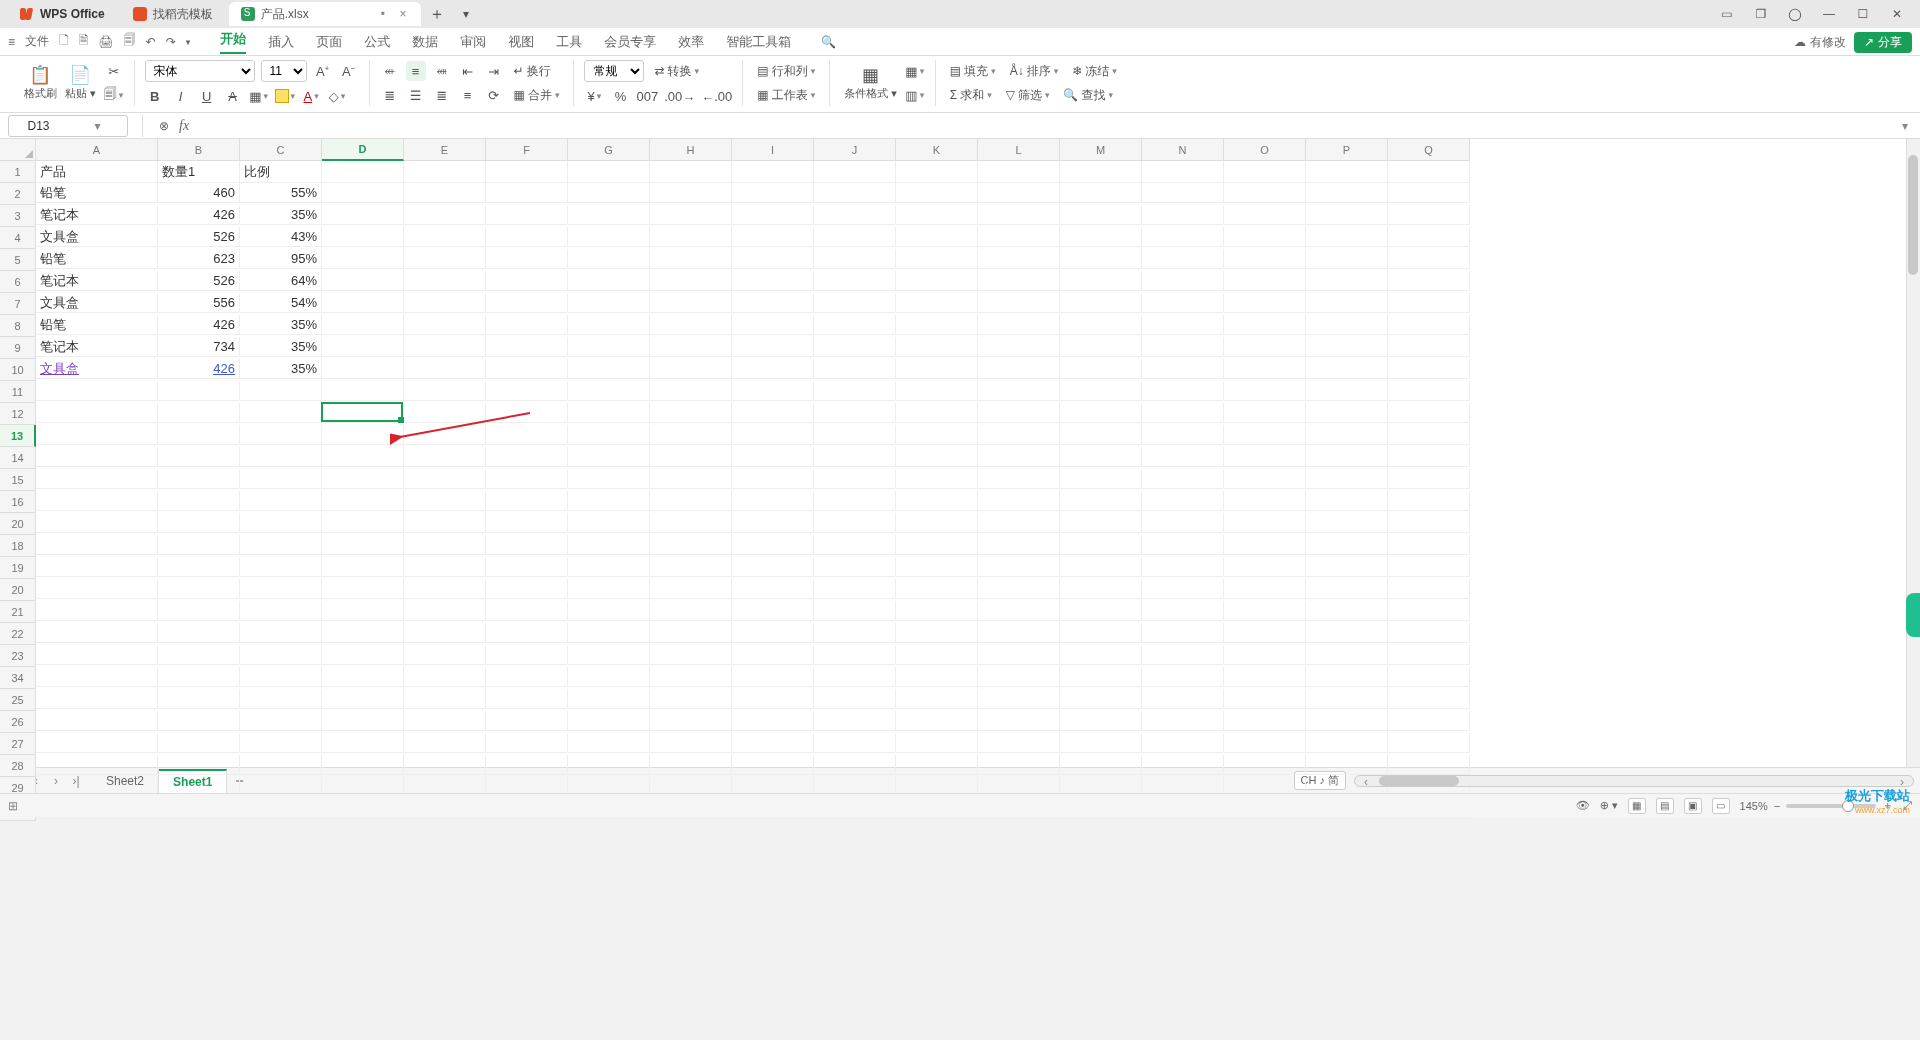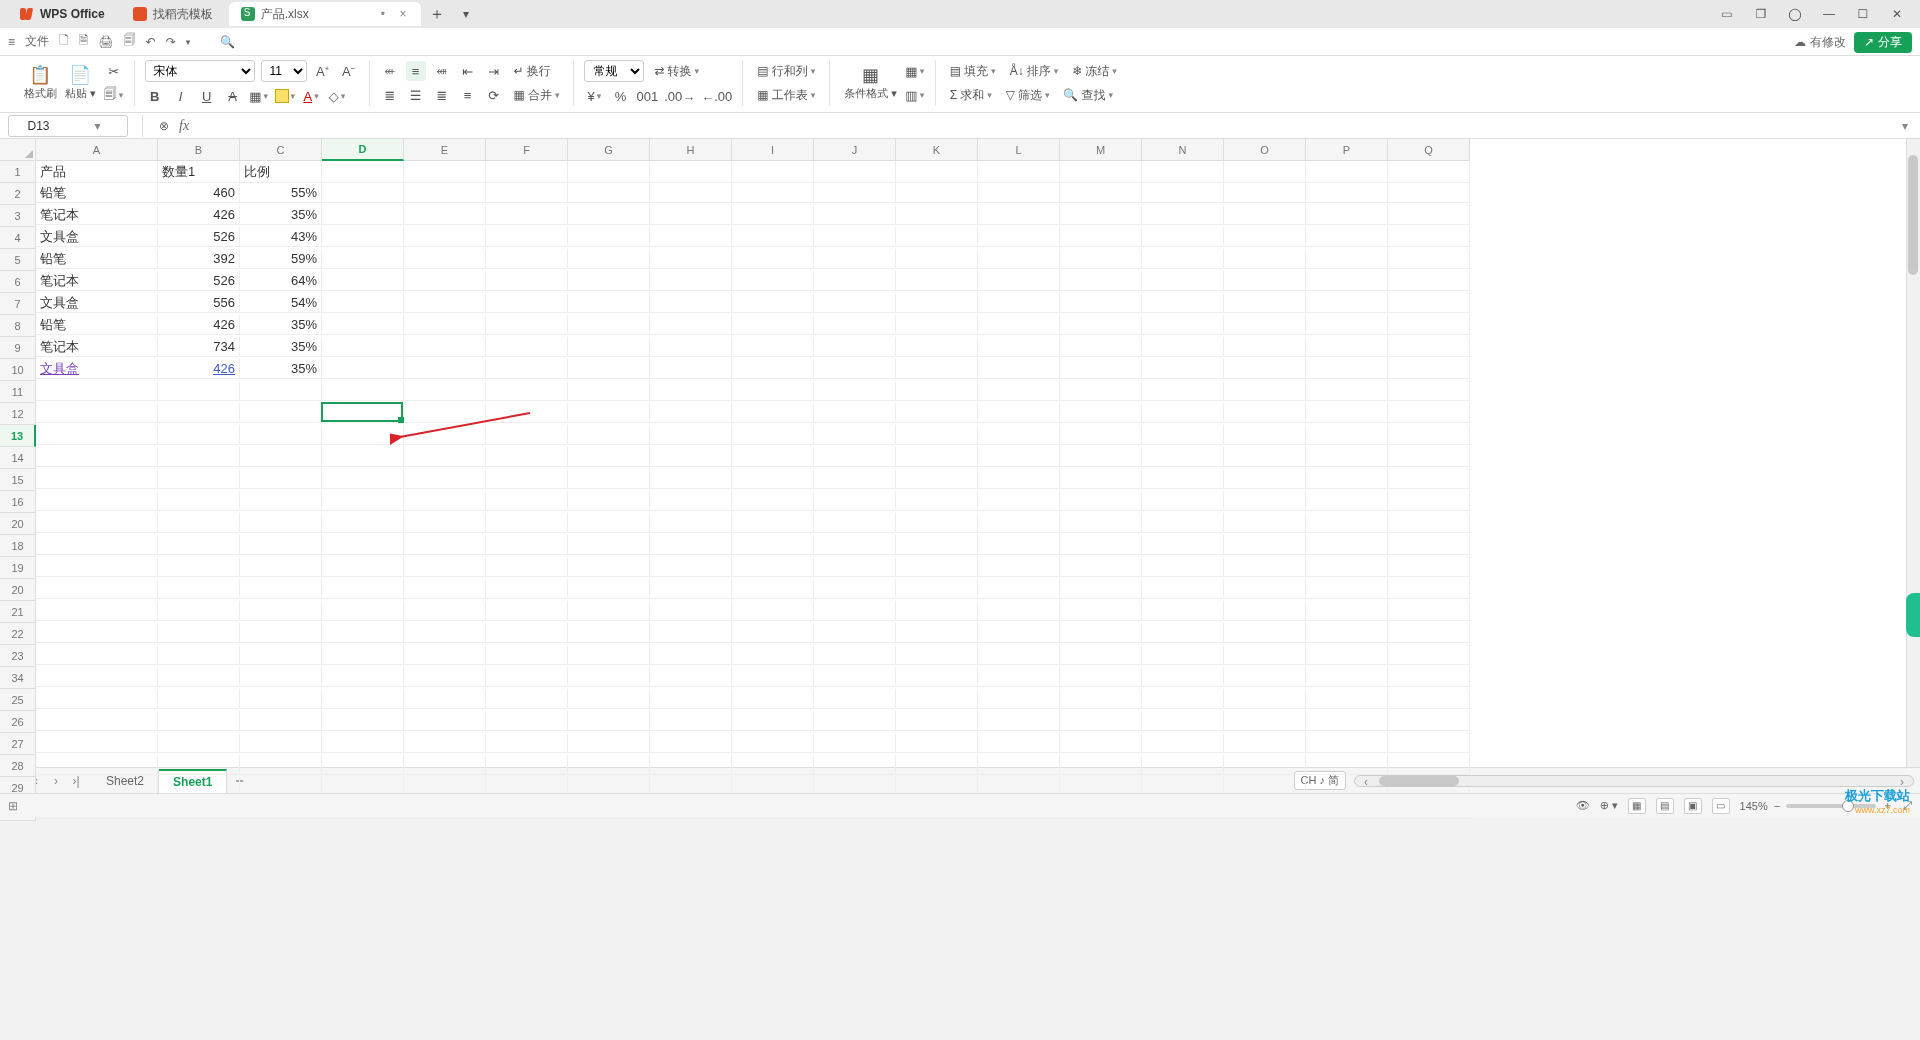--- a/index.html
+++ b/index.html
@@ -136,20 +136,33 @@
     <span>≡</span>
     <span>文件</span>
     <span>🗋</span>
     <span>🗎</span>
     <span>🖨</span>
     <span>🗐</span>
     <span>↶</span>
     <span>↷</span>
     <span style="font-size:9px">▾</span>
   </div>
+  <div class="menu-items">
+    <span class="mi active">开始</span>
+    <span class="mi">插入</span>
+    <span class="mi">页面</span>
+    <span class="mi">公式</span>
+    <span class="mi">数据</span>
+    <span class="mi">审阅</span>
+    <span class="mi">视图</span>
+    <span class="mi">工具</span>
+    <span class="mi">会员专享</span>
+    <span class="mi">效率</span>
+    <span class="mi">智能工具箱</span>
+  </div>
   <span class="search-ico">🔍</span>
   <div class="right-area">
     <span class="cloud">☁ <span>有修改</span></span>
     <span class="share">↗ <span>分享</span></span>
   </div>
 </div>
 
 <div class="ribbon">
 
   <div class="grp">
@@ -215,21 +228,21 @@
 
   <div class="grp">
     <div class="col">
       <div class="row">
         <select class="combo" style="width:60px"><option value="常规">常规</option></select>
         <span class="lbtn">⇄ <span>转换</span> <span class="drop">▾</span></span>
       </div>
       <div class="row">
         <span class="iconbtn drop">¥</span>
         <span class="iconbtn">%</span>
-        <span class="iconbtn">001</span>
+        <span class="iconbtn">007</span>
         <span class="iconbtn">.00→</span>
         <span class="iconbtn">←.00</span>
       </div>
     </div>
   </div>
 
   <div class="grp">
     <div class="col">
       <div class="row">
           <span class="lbtn">▤ <span>行和列</span> <span class="drop">▾</span></span>
@@ -368,22 +381,22 @@
       <div class="cell t-left" style="height:20px"></div>
       <div class="cell t-left" style="height:20px"></div>
       <div class="cell t-left" style="height:20px"></div>
       <div class="cell t-left" style="height:20px"></div>
       <div class="cell t-left" style="height:20px"></div>
       <div class="cell t-left" style="height:20px"></div>
       <div class="cell t-left" style="height:20px"></div>
       <div class="cell t-left" style="height:20px"></div>
       <div class="rowhdr">5</div>
       <div class="cell t-left" style="height:20px">铅笔</div>
-      <div class="cell t-right" style="height:20px">392</div>
-      <div class="cell t-right" style="height:20px">59%</div>
+      <div class="cell t-right" style="height:20px">623</div>
+      <div class="cell t-right" style="height:20px">95%</div>
       <div class="cell t-left" style="height:20px"></div>
       <div class="cell t-left" style="height:20px"></div>
       <div class="cell t-left" style="height:20px"></div>
       <div class="cell t-left" style="height:20px"></div>
       <div class="cell t-left" style="height:20px"></div>
       <div class="cell t-left" style="height:20px"></div>
       <div class="cell t-left" style="height:20px"></div>
       <div class="cell t-left" style="height:20px"></div>
       <div class="cell t-left" style="height:20px"></div>
       <div class="cell t-left" style="height:20px"></div>

